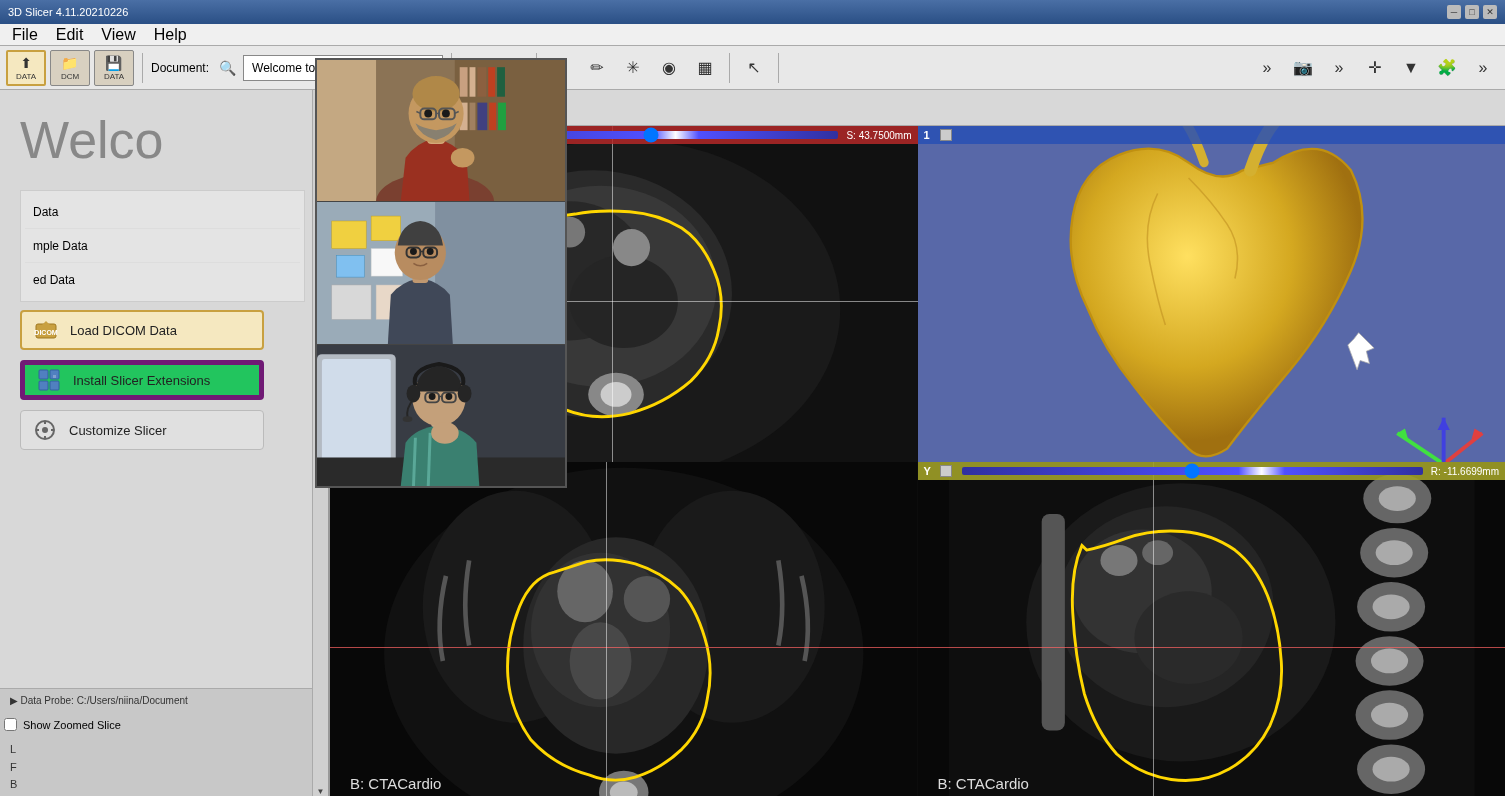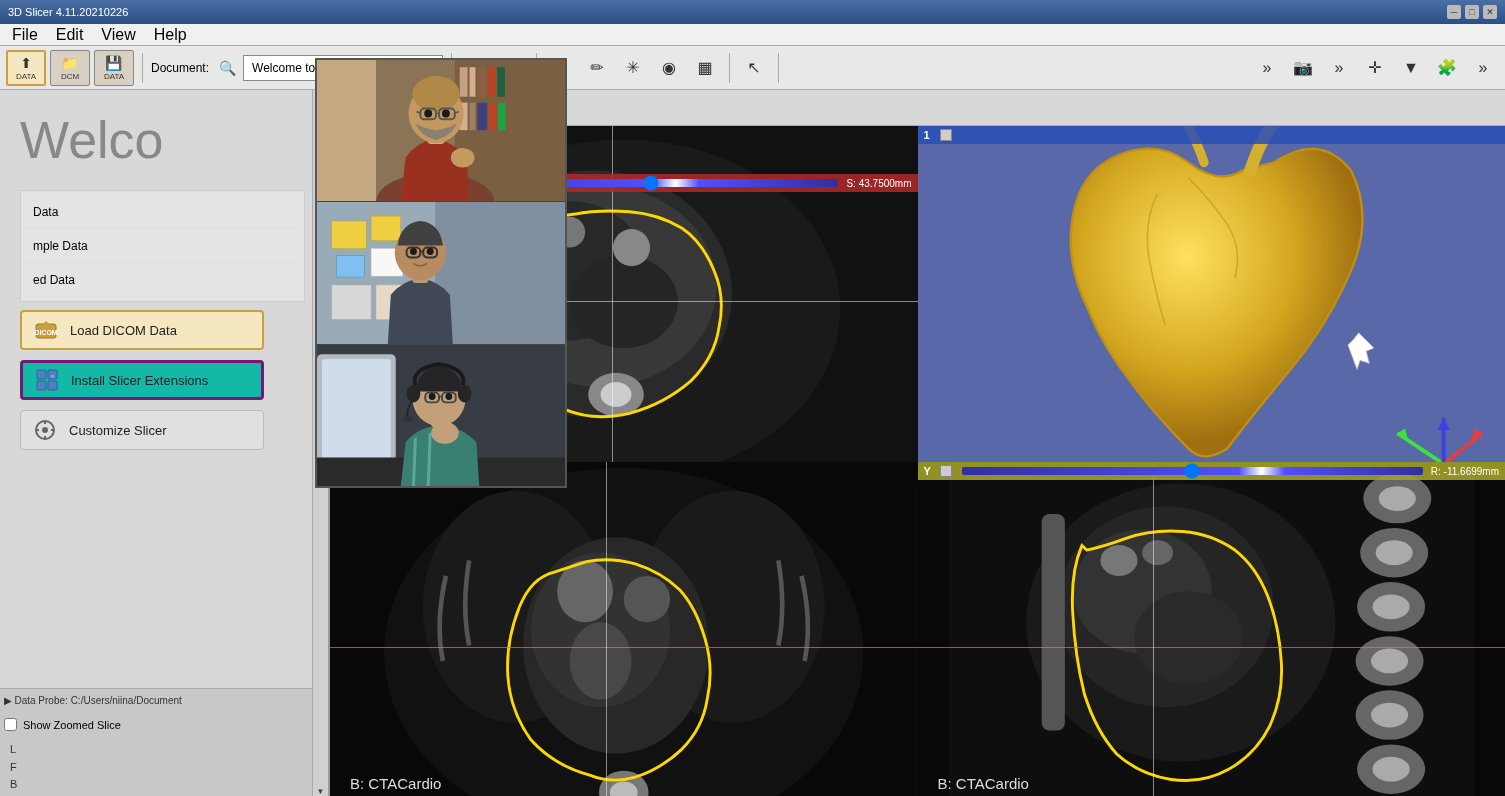--- a/index.html
+++ b/index.html
@@ -215,27 +215,27 @@
       height: 28px;
       display: flex;
       align-items: center;
       justify-content: center;
     }
     .btn-dicom {
       background: #f5e8c0;
       border: 2px solid #c8a040;
     }
     .btn-extensions {
-      background: #14b8a6;
-      border: 3px solid #701a75;
+      background: #22c55e;
+      border: 5px solid #701a75;
     }
 
     
     #data-probe {
-      padding: 6px 4px;
+      padding: 6px 10px;
       font-size: 10px;
       color: #333;
       background: #c8c8c8;
       border-top: 1px solid #aaa;
     }
 
     
     #zoom-check-area {
       padding: 6px 4px;
       display: flex;
@@ -309,21 +309,20 @@
       display: flex;
       align-items: center;
       padding: 0 6px;
       font-size: 10px;
       z-index: 10;
     }
 
     .panel-header-red {
       background: rgba(180, 40, 40, 0.85);
       color: white;
-      margin-top: 48px;
     }
     .panel-header-blue {
       background: rgba(40, 80, 180, 0.85);
       color: white;
     }
     .panel-header-green {
       background: rgba(40, 150, 40, 0.85);
       color: white;
     }
     .panel-header-yellow {

